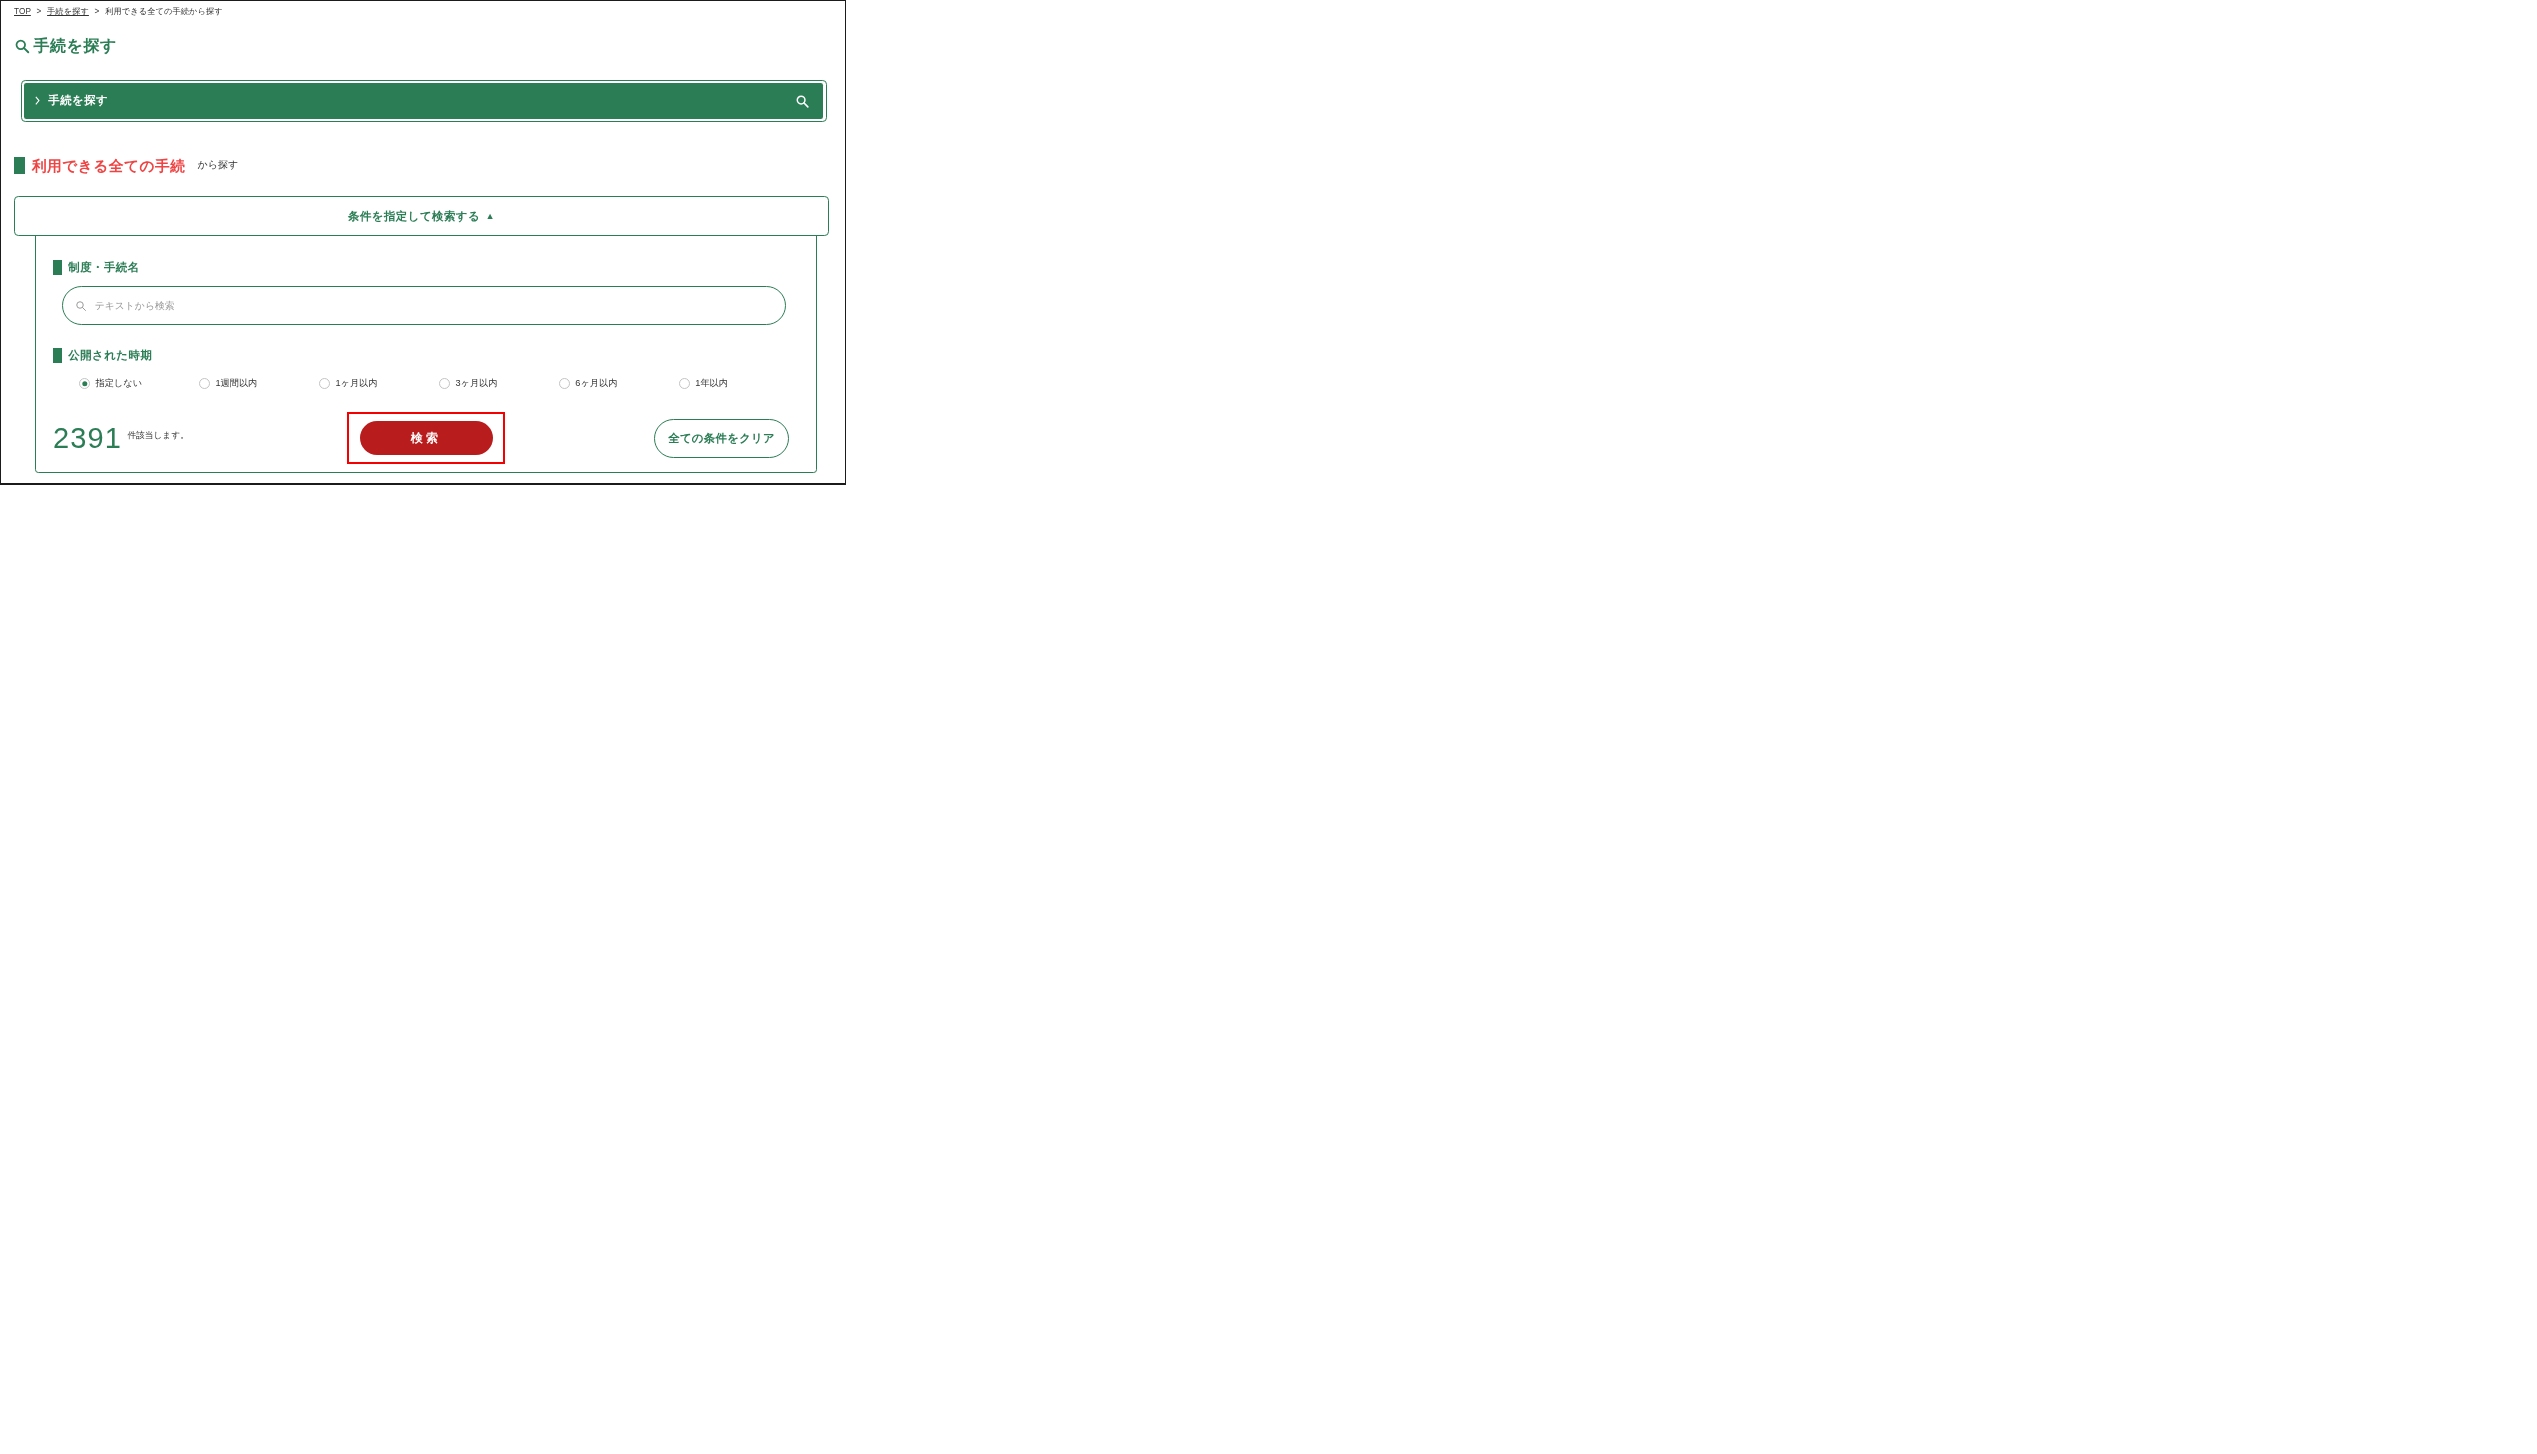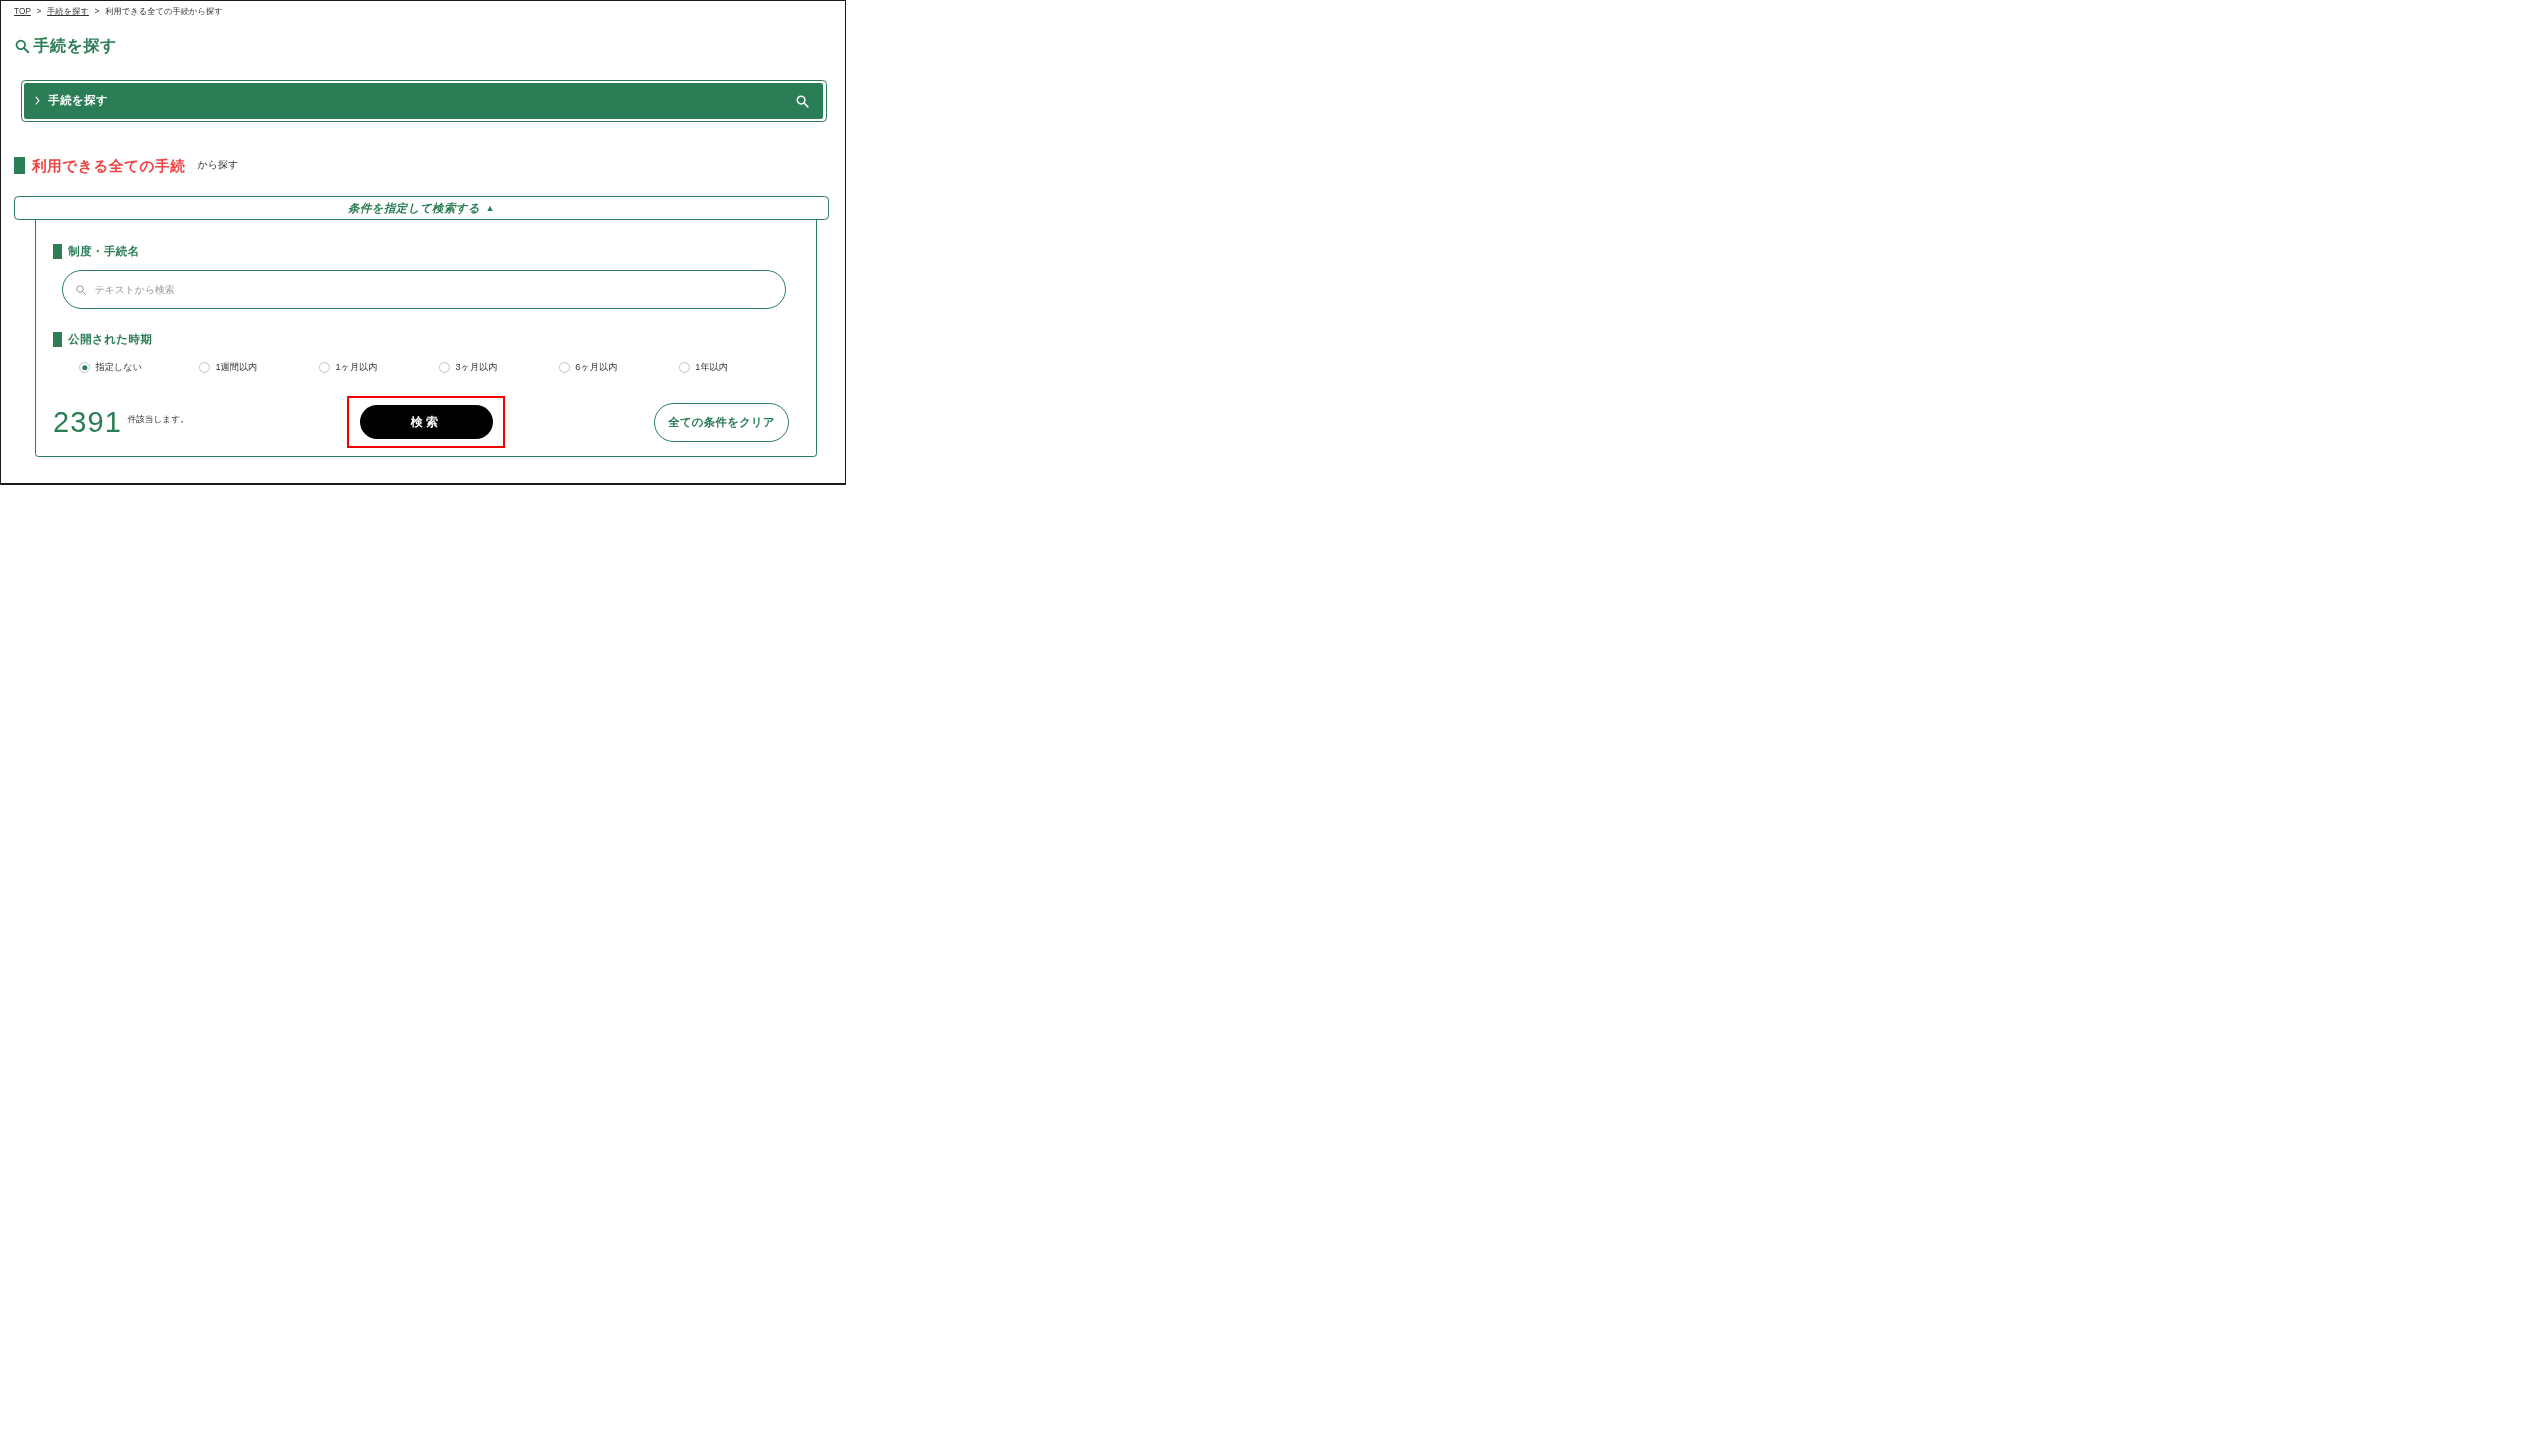--- a/index.html
+++ b/index.html
@@ -34,23 +34,23 @@
   .tab .tab-icon{display:flex;align-items:center;margin-right:14px;}
 
   
   .section-row{display:flex;align-items:flex-end;margin-top:35px;}
   .sq{background:#2b7d55;display:inline-block;}
   .sq-big{width:11.4px;height:17.4px;margin-right:6.5px;}
   .section-title{font-size:14.7px;font-weight:bold;color:#ef4444;letter-spacing:0.5px;line-height:1.1;}
   .section-suffix{font-size:10px;font-weight:normal;color:#333;margin-left:12px;padding-bottom:2.2px;}
 
   
-  .cond-bar{margin:22px 3.3px 0 0;height:24px;box-sizing:border-box;border:1.1px solid #2b7d55;
+  .cond-bar{margin:22px 3.3px 0 0;height:40px;box-sizing:border-box;border:1.1px solid #2b7d55;
             border-radius:4.3px;background:#fff;display:flex;align-items:center;justify-content:center;
-            position:relative;z-index:2;cursor:pointer;font-style:italic;}
+            position:relative;z-index:2;cursor:pointer;}
   .cond-label{font-size:11.4px;font-weight:bold;color:#2b7d55;letter-spacing:0.5px;}
   .cond-arrow{font-size:9.2px;color:#2b7d55;margin-left:5.4px;}
 
   
   .panel{margin:-1.1px 14.7px 0 20.7px;border:0.5px solid #2b7d55;border-radius:0 0 3.3px 3.3px;
          padding:24px 17.4px 7.6px 17.4px;background:#fff;position:relative;z-index:1;}
   .field-label-row{display:flex;align-items:center;text-align:center;}
   .sq-small{width:9.2px;height:14.7px;margin-right:6px;}
   .field-label{font-size:11.4px;font-weight:bold;color:#2b7d55;letter-spacing:0.5px;}
 
@@ -72,21 +72,21 @@
   .radio-circle.selected::after{content:"";position:absolute;left:50%;top:50%;width:5.4px;height:5.4px;
                 border-radius:50%;background:#2b7d55;transform:translate(-50%,-50%);}
   .radio-label{font-size:9.2px;color:#333;}
 
   
   .bottom-row{display:flex;align-items:center;margin-top:22px;}
   .result-block{flex:1;display:flex;align-items:center;}
   .result-count{font-size:29px;color:#2b7d55;line-height:1;letter-spacing:1.1px;}
   .result-suffix{font-size:8.7px;color:#333;margin-left:5.4px;padding-bottom:3.8px;}
   .search-btn-highlight{border:2.7px solid #f50000;padding:7px 10.3px;background:#fff;}
-  .search-btn{width:133px;height:34px;border:none;border-radius:17px;background:#000000;color:#fff;
+  .search-btn{width:133px;height:34px;border:none;border-radius:17px;background:#b91c1c;color:#fff;
               font-size:12px;font-weight:bold;letter-spacing:3.3px;cursor:pointer;
               font-family:"Liberation Sans","DejaVu Sans",sans-serif;}
   .right-block{flex:1;display:flex;justify-content:flex-end;}
   .clear-btn{width:135px;height:39px;box-sizing:border-box;border:1.1px solid #2b7d55;border-radius:19.6px;
              background:#fff;color:#2b7d55;font-size:11.4px;font-weight:bold;cursor:pointer;margin-right:9.8px;
              font-family:"Liberation Sans","DejaVu Sans",sans-serif;letter-spacing:0.3px;}
 </style>
 </head>
 <body>
 

